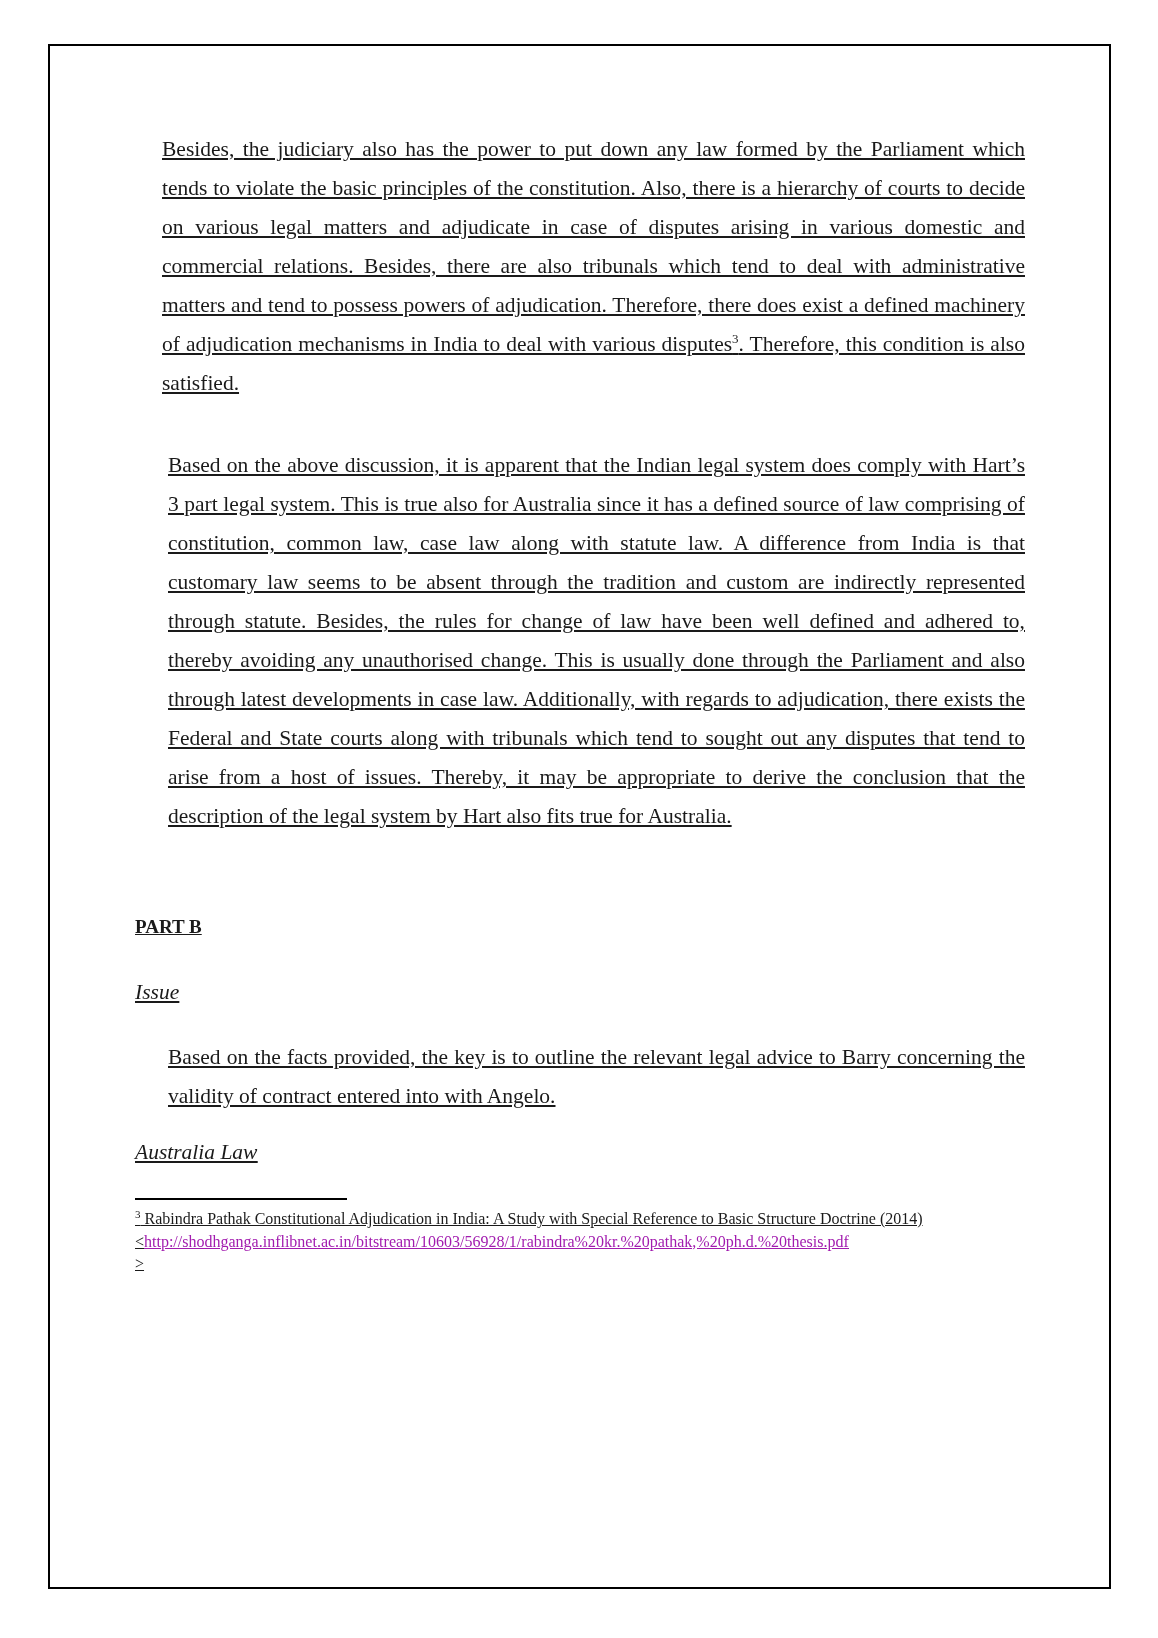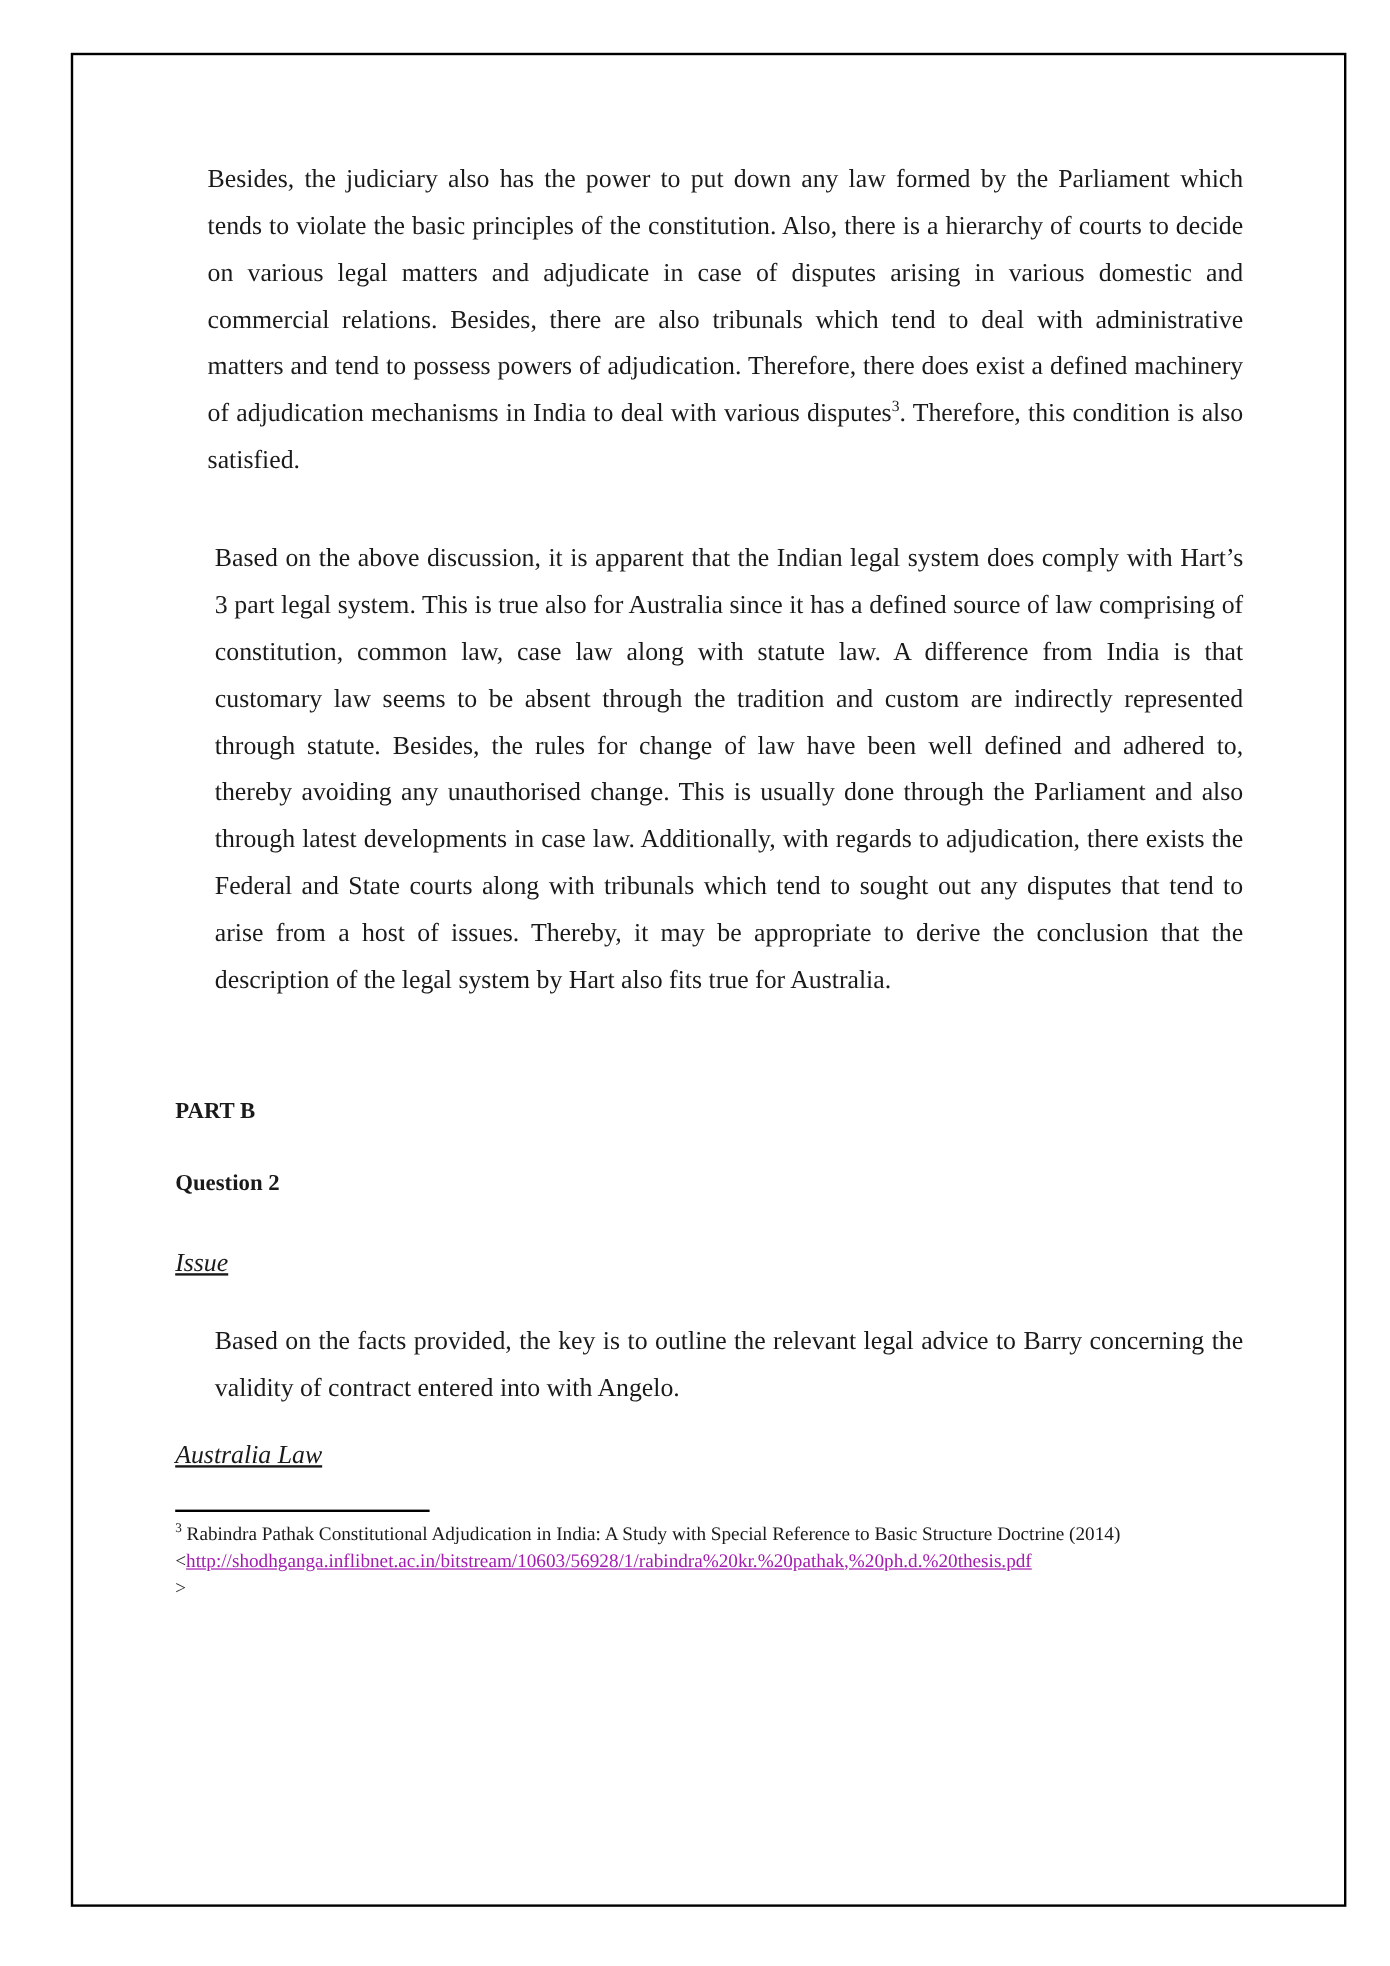--- a/index.html
+++ b/index.html
@@ -6,27 +6,28 @@
   html, body {
     width: 1158px;
     background: #ffffff;
     font-family: "Liberation Serif", "DejaVu Serif", serif;
     color: #1a1a1a;
   }
   body { position: relative; height: 1638px; overflow: hidden; }
 
   .page-frame {
     position: absolute;
-    left: 59px;
+    left: 48px;
     top: 44px;
     width: 1063px;
     height: 1545px;
     border: 2px solid #000000;
     background: #ffffff;
     overflow: hidden;
+    text-decoration: underline;
   }
 
   .content {
     padding: 84px 84px 0 85px;
   }
 
   .body-text {
     font-size: 21.5px;
     line-height: 39px;
     text-align: justify;
@@ -92,21 +93,20 @@
 
 <div class="page-frame">
   <div class="content">
 
     <p class="body-text para-indented"><span>Besides, the judiciary also has the power to put down any law formed by the Parliament which tends to violate the basic principles of the constitution. Also, there is a hierarchy of courts to decide on various legal matters and adjudicate in case of disputes arising in various domestic and commercial relations. Besides, there are also tribunals which tend to deal with administrative matters and tend to possess powers of adjudication. Therefore, there does exist a defined machinery of adjudication mechanisms in India to deal with various disputes</span><sup class="fn-ref">3</sup><span>. Therefore, this condition is also satisfied.</span></p>
 
     <p class="body-text">Based on the above discussion, it is apparent that the Indian legal system does comply with Hart’s 3 part legal system. This is true also for Australia since it has a defined source of law comprising of constitution, common law, case law along with statute law. A difference from India is that customary law seems to be absent through the tradition and custom are indirectly represented through statute. Besides, the rules for change of law have been well defined and adhered to, thereby avoiding any unauthorised change. This is usually done through the Parliament and also through latest developments in case law. Additionally, with regards to adjudication, there exists the Federal and State courts along with tribunals which tend to sought out any disputes that tend to arise from a host of issues. Thereby, it may be appropriate to derive the conclusion that the description of the legal system by Hart also fits true for Australia.</p>
 
     <div class="heading-bold h-part">PART B</div>
 
-    <div class="heading-bold h-question">Question 2</div>
 
     <div class="heading-italic-underline h-issue"><span class="u">Issue</span></div>
 
     <p class="body-text p-after-issue">Based on the facts provided, the key is to outline the relevant legal advice to Barry concerning the validity of contract entered into with Angelo.</p>
 
     <div class="heading-italic-underline h-relevant"><span class="u">Australia Law</span></div>
 
 
     <div class="footnote-area">
       <div class="footnote-rule"></div>

